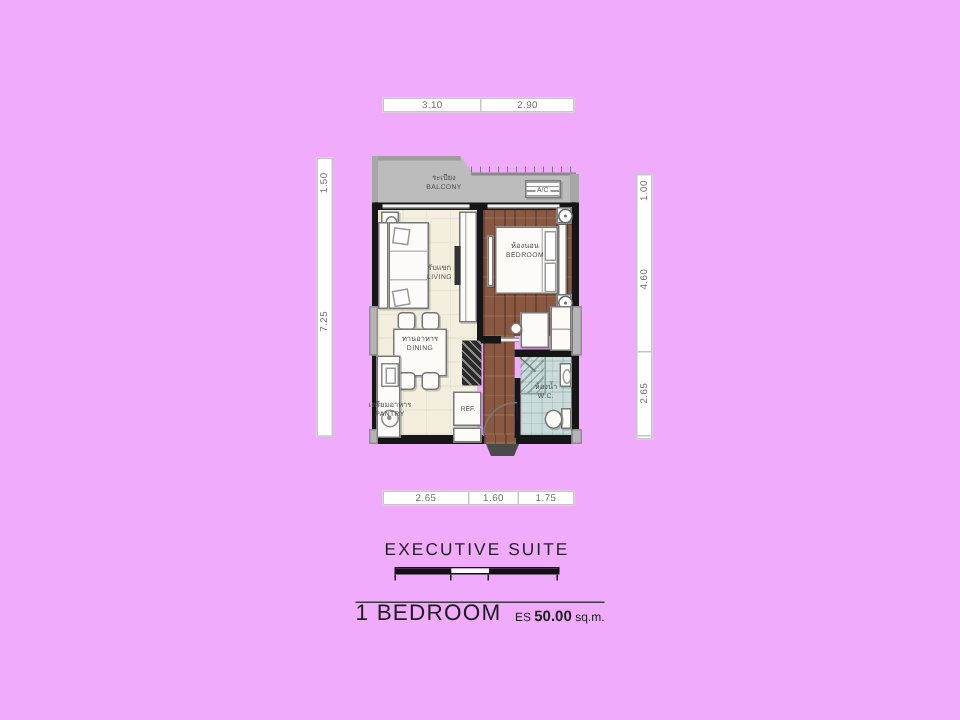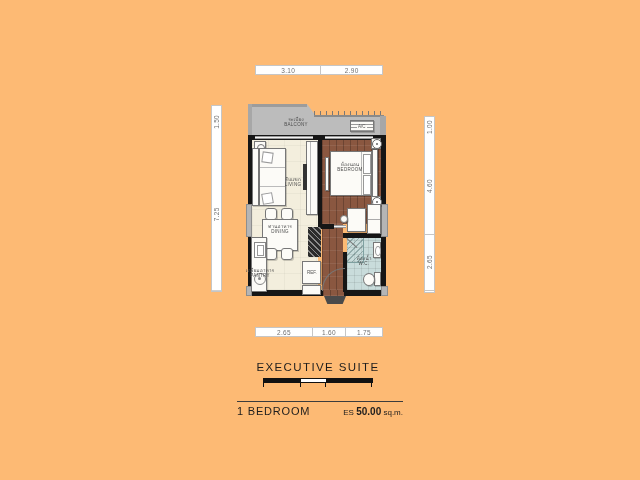--- a/index.html
+++ b/index.html
@@ -1,16 +1,16 @@
 <!DOCTYPE html>
 <html><head>
 <meta charset="utf-8">
 <style>
   html,body{margin:0;padding:0;background:#ffffff;}
-  .canvas{position:relative;width:640px;height:480px;background:#fdba74;overflow:hidden;
+  .canvas{position:relative;width:640px;height:480px;background:#f0abfc;overflow:hidden;
           font-family:"Liberation Sans",sans-serif;}
   .abs{position:absolute;}
 
   
   .dimrow{position:absolute;display:flex;border:1px solid #c6c6c6;background:#fff;box-sizing:border-box;}
   .dimrow.h{flex-direction:row;}
   .dimrow.v{flex-direction:column;}
   .dimcell{display:flex;align-items:center;justify-content:center;
            font-size:6.5px;color:#707070;letter-spacing:.3px;box-sizing:border-box;}
   .dimrow.h .dimcell + .dimcell{border-left:1px solid #c6c6c6;}
@@ -50,21 +50,21 @@
             display:flex;border:1px solid #111;box-sizing:border-box;}
   .scalebar .seg{height:100%;}
   .tick{position:absolute;width:1px;height:4px;top:4px;background:#111;}
   .brandrow{position:absolute;left:237px;top:386px;width:166px;height:13px;
             display:flex;justify-content:space-between;align-items:flex-end;color:#1d1d1d;}
   .brand{font-size:11px;letter-spacing:1.6px;}
   .project{font-size:7px;letter-spacing:.6px;padding-bottom:1px;}
   .rule{position:absolute;left:237px;top:401px;width:166px;height:1px;background:#3c3c3c;}
   .lastrow{position:absolute;left:237px;top:404px;width:166px;height:13px;
            display:flex;justify-content:space-between;align-items:flex-end;color:#1d1d1d;}
-  .beds{font-size:11px;letter-spacing:.8px;}
+  .beds{font-size:15px;letter-spacing:.8px;}
   .area{font-size:8px;margin-top:12px;}
   .area b{font-size:10px;font-weight:bold;}
 </style>
 </head>
 <body>
 
 <div class="canvas">
 
   <div class="dimrow h" style="left:255px;top:65px;width:128px;height:10px;">
     <div class="dimcell" style="width:65px;">3.10</div>

